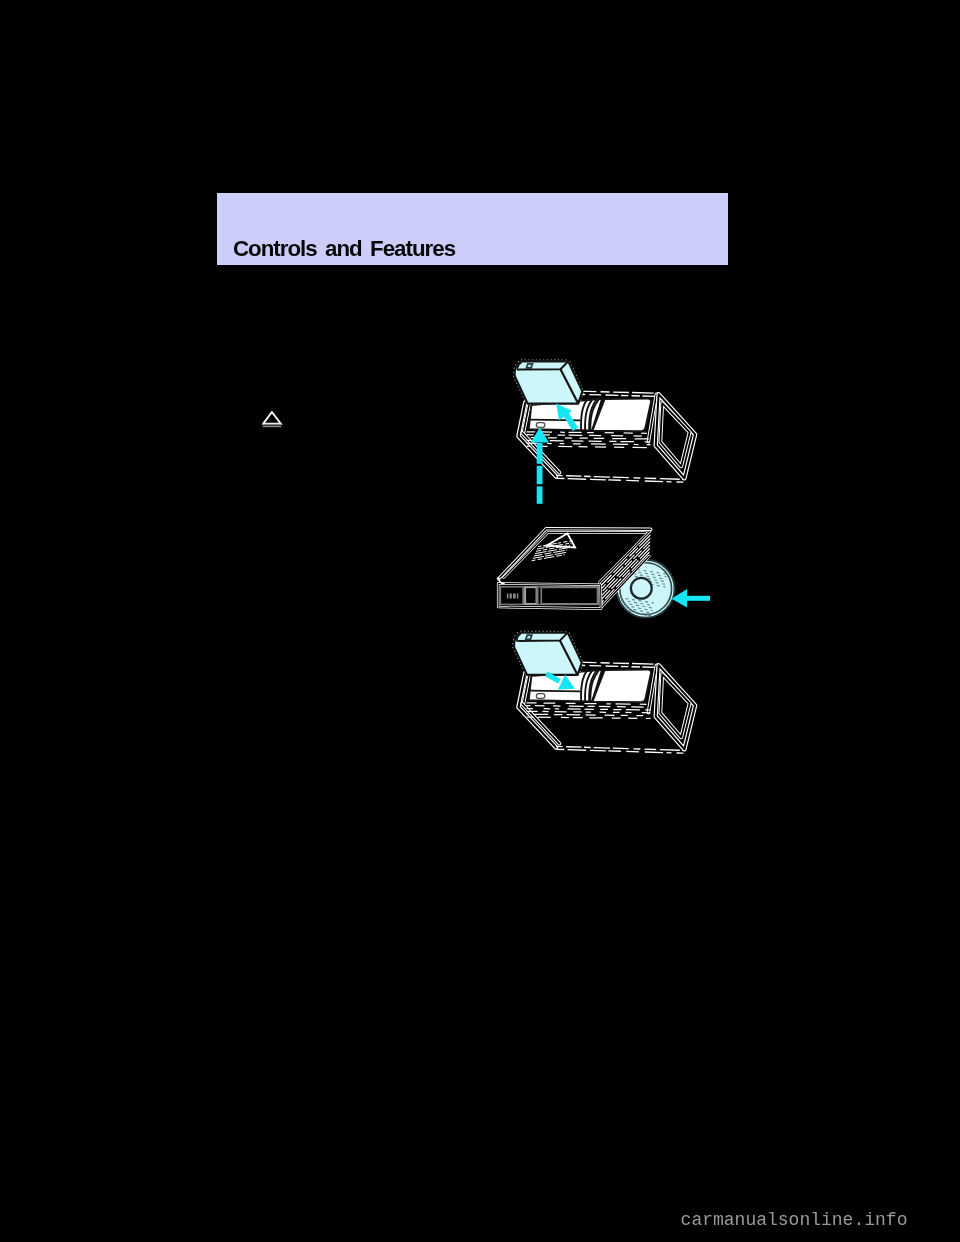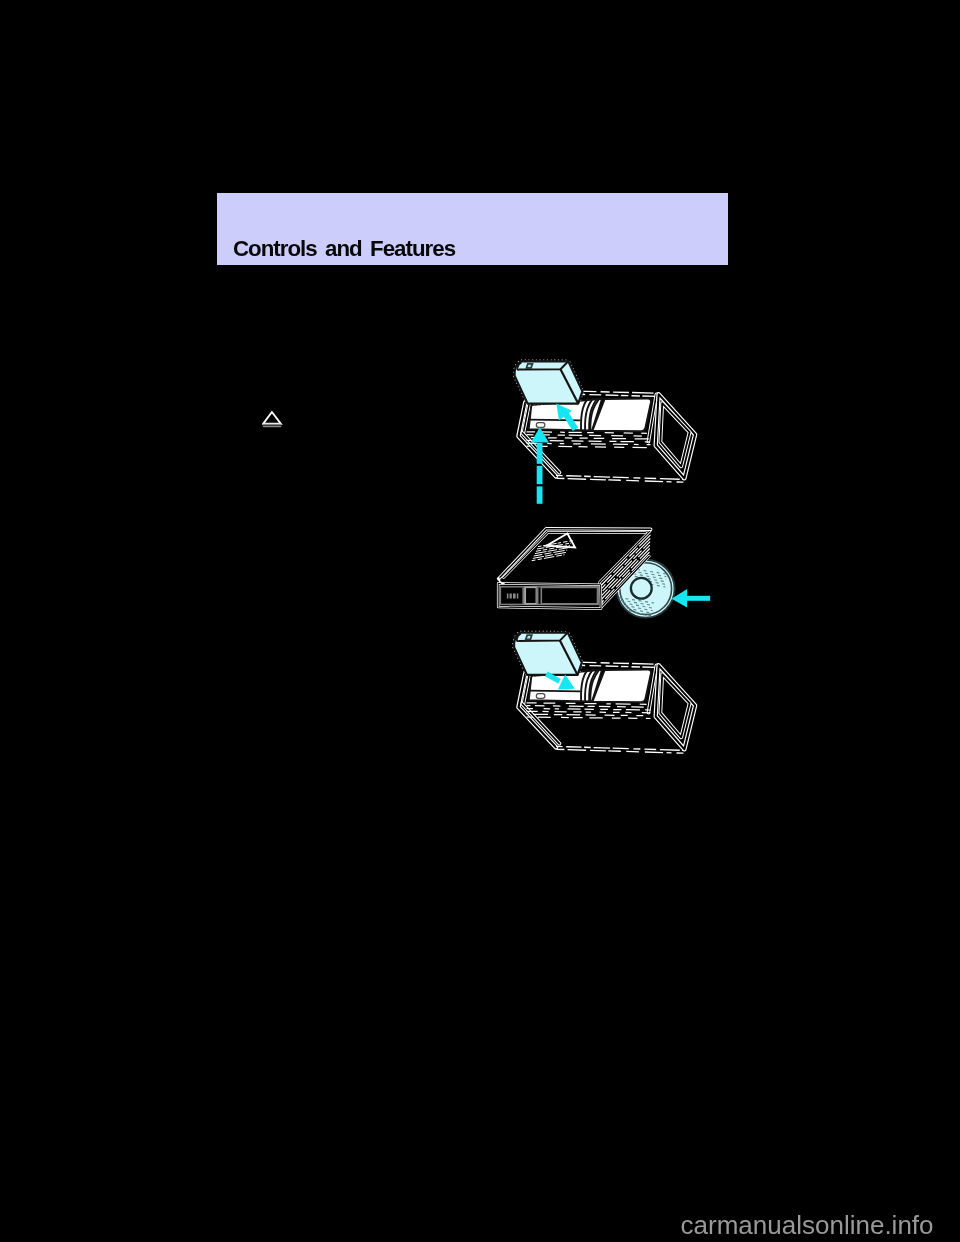--- a/index.html
+++ b/index.html
@@ -1,21 +1,21 @@
 <!DOCTYPE html>
 <html><head>
 <meta charset="utf-8">
 <style>
   html,body{margin:0;padding:0;}
   body{width:960px;height:1242px;background:#000;overflow:hidden;
        font-family:"Liberation Sans",sans-serif;}
   .page{position:relative;width:808px;height:1242px;background:#000;padding-left:14px;}
   #banner{position:absolute;left:217px;top:192.5px;width:511px;height:72px;background:#cccdfb;}
   #banner-title{position:absolute;left:16px;top:43.5px;font-size:22.3px;font-weight:bold;color:#080808;letter-spacing:-1.0px;word-spacing:3.2px;}
-  .watermark{position:absolute;left:680.6px;top:1210px;color:#999999;font-size:26px;}
+  .watermark{position:absolute;left:680.6px;top:1210px;color:#999999;font-size:18px;font-family:Liberation Mono, monospace;}
   #figures{position:absolute;left:0;top:0;width:960px;height:1242px;}
   #caution{position:absolute;left:262px;top:405px;}
 </style>
 </head>
 <body>
 
 <div class="page">
   <div id="banner">
     <div id="banner-title">Controls and Features</div>
   </div>

